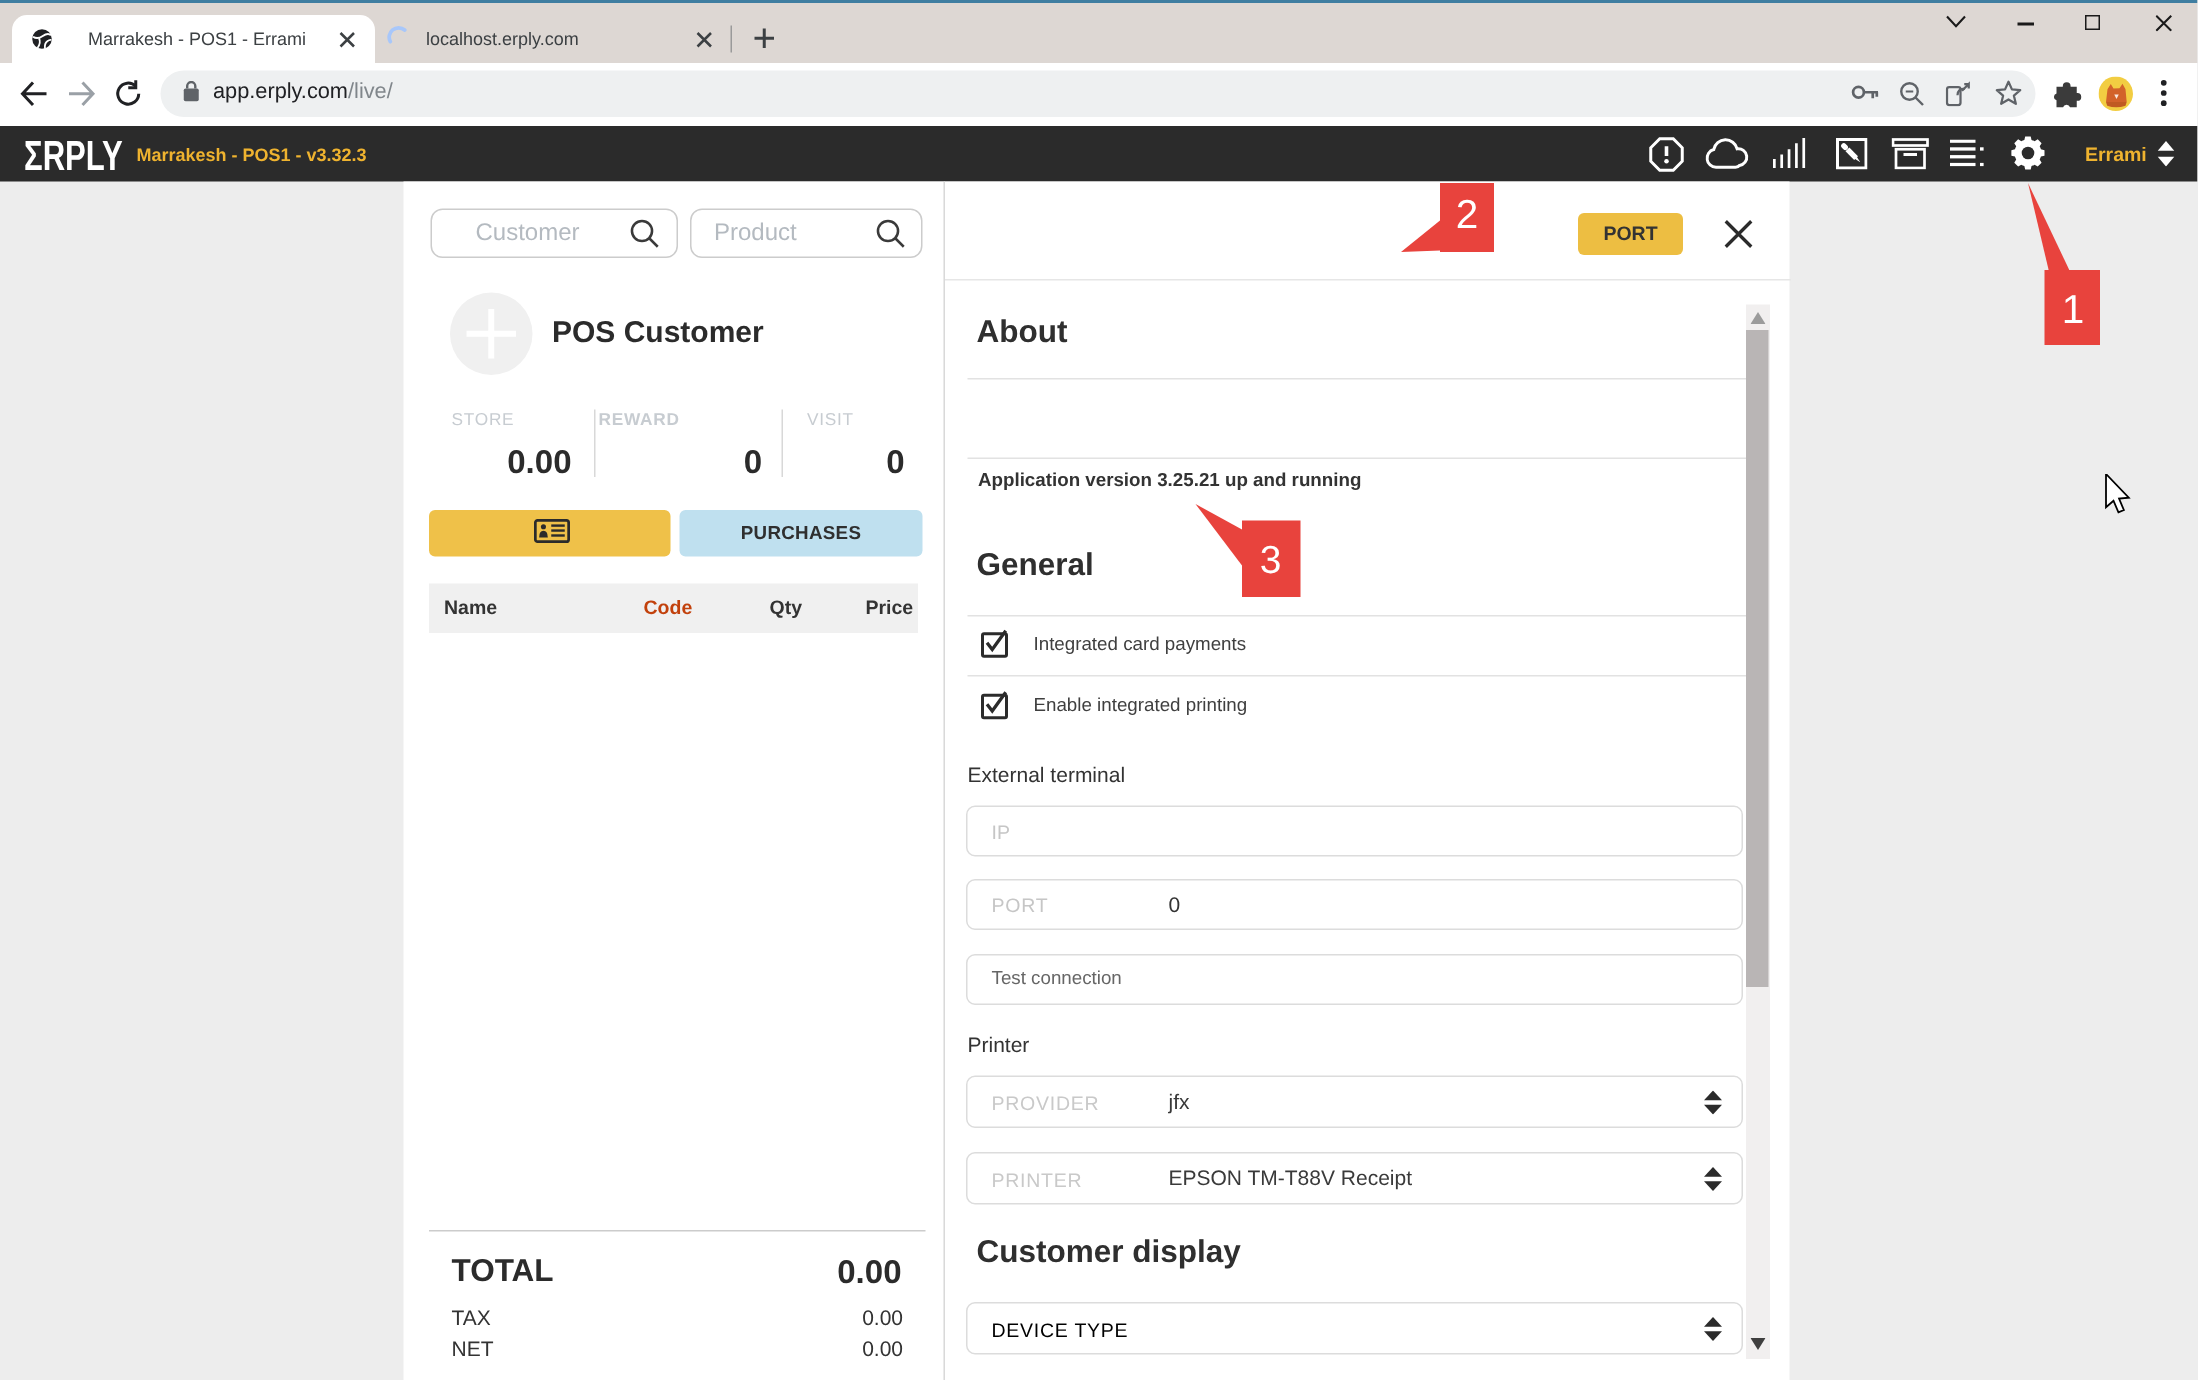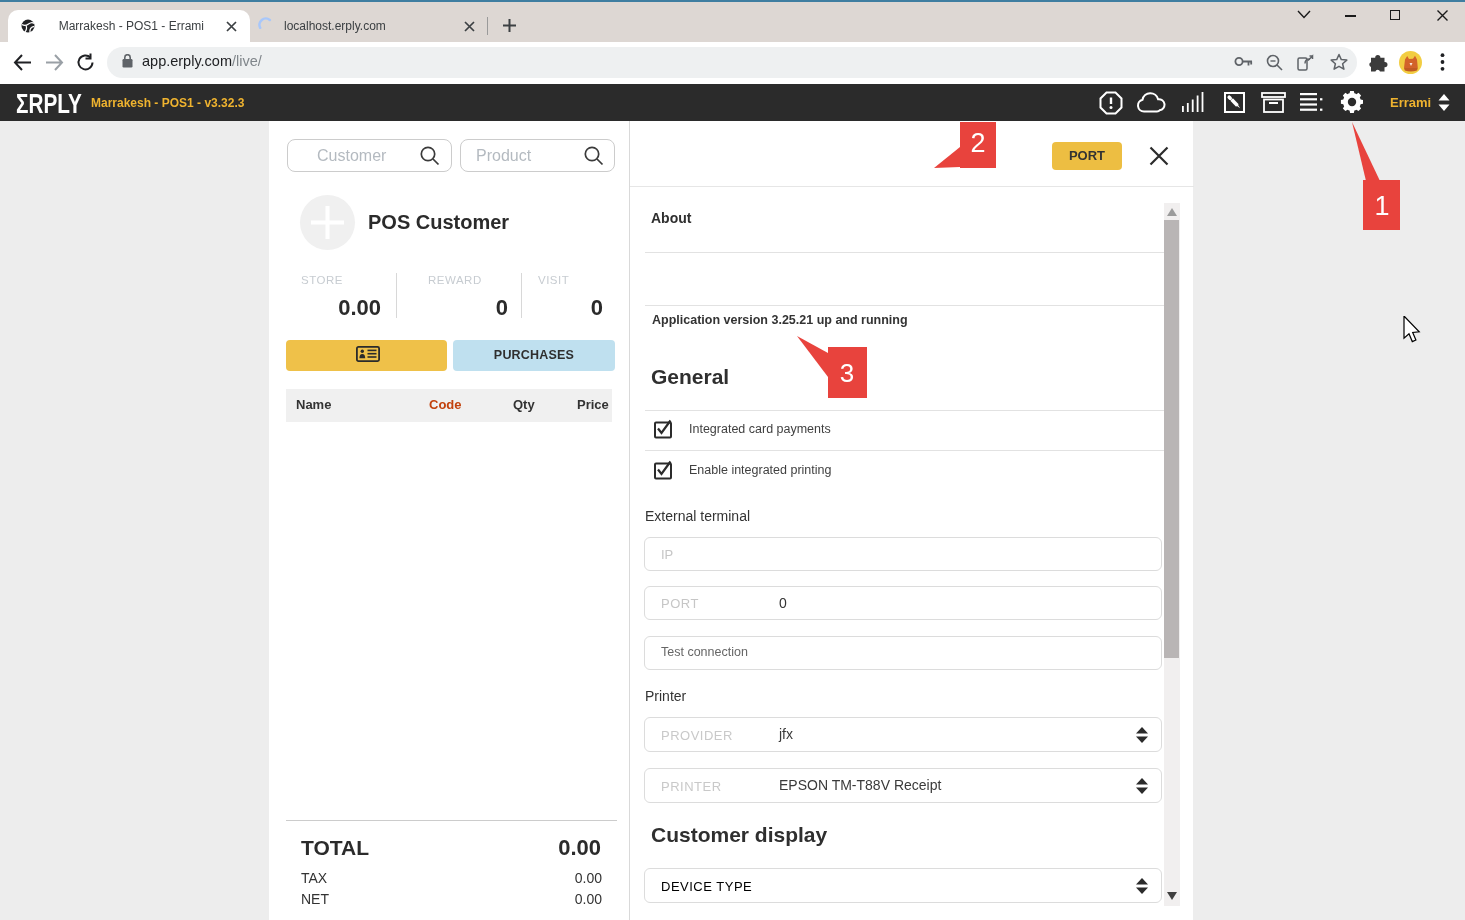--- a/index.html
+++ b/index.html
@@ -174,21 +174,21 @@
     <path d="M14 14 L19.5 19.5" stroke="#3a3a3a" stroke-width="1.7"></path>
   </svg>
 
   <div class="abs" style="left:31px;top:74px;width:55px;height:55px;border-radius:50%;background:#f0f0f0;"></div>
   <svg class="abs" style="left:31px;top:74px;" width="55" height="55" viewBox="0 0 55 55">
     <path d="M27.5 11 L27.5 44 M11 27.5 L44 27.5" stroke="#fff" stroke-width="4"></path>
   </svg>
   <div class="abs" style="left:99px;top:90px;font-size:20px;font-weight:bold;color:#2b2b2b;">POS Customer</div>
 
   <div class="abs" style="left:32px;top:153px;font-size:11.5px;color:#c7ccd1;letter-spacing:0.5px;">STORE</div>
-  <div class="abs" style="left:159px;top:153px;font-size:11.5px;color:#c7ccd1;letter-spacing:0.5px;">REWARD</div>
+  <div class="abs" style="left:130px;top:153px;font-size:11.5px;color:#c7ccd1;letter-spacing:0.5px;font-weight:bold;">REWARD</div>
   <div class="abs" style="left:269px;top:153px;font-size:11.5px;color:#c7ccd1;letter-spacing:0.5px;">VISIT</div>
   <div class="abs" style="left:127px;top:152px;width:1px;height:45px;background:#d8d8d8;"></div>
   <div class="abs" style="left:252px;top:152px;width:1px;height:45px;background:#d8d8d8;"></div>
   <div class="abs" style="left:32px;top:174px;width:80px;text-align:right;font-size:22px;font-weight:bold;color:#2b2b2b;">0.00</div>
   <div class="abs" style="left:159px;top:174px;width:80px;text-align:right;font-size:22px;font-weight:bold;color:#2b2b2b;">0</div>
   <div class="abs" style="left:254px;top:174px;width:80px;text-align:right;font-size:22px;font-weight:bold;color:#2b2b2b;">0</div>
 
   <div class="abs" style="left:17px;top:219px;width:161px;height:31px;background:#efc149;border-radius:4px;"></div>
   <svg class="abs" style="left:87px;top:225px;" width="24" height="16" viewBox="0 0 24 16">
     <rect x="0.9" y="0.9" width="22.2" height="14.2" rx="1.5" fill="none" stroke="#2b2b2b" stroke-width="1.8"></rect>
@@ -216,21 +216,21 @@
 </div>
 
 <div class="abs" style="left:629px;top:121px;width:564px;height:799px;background:#fff;border-left:1px solid #d9d9d9;">
 
   <div class="abs" style="left:0;top:65px;width:564px;height:1px;background:#e6e6e6;"></div>
   <div class="abs" style="left:422px;top:21px;width:70px;height:28px;background:#edbe42;border-radius:4px;text-align:center;line-height:28px;font-size:13px;font-weight:bold;color:#333;">PORT</div>
   <svg class="abs" style="left:519px;top:25px;" width="20" height="20" viewBox="0 0 20 20">
     <path d="M1.5 1.5 L18.5 18.5 M18.5 1.5 L1.5 18.5" stroke="#2b2b2b" stroke-width="2.2"></path>
   </svg>
 
-  <div class="abs" style="left:21px;top:89px;font-size:14px;font-weight:bold;color:#2f2f2f;">About</div>
+  <div class="abs" style="left:21px;top:89px;font-size:21px;font-weight:bold;color:#2f2f2f;">About</div>
   <div class="abs" style="left:15px;top:131px;width:519px;height:1px;background:#e2e2e2;"></div>
   <div class="abs" style="left:15px;top:184px;width:519px;height:1px;background:#e2e2e2;"></div>
   <div class="abs" style="left:22px;top:192px;font-size:12.5px;font-weight:bold;color:#333;">Application version 3.25.21 up and running</div>
   <div class="abs" style="left:21px;top:244px;font-size:21px;font-weight:bold;color:#2f2f2f;">General</div>
   <div class="abs" style="left:15px;top:289px;width:519px;height:1px;background:#e2e2e2;"></div>
 
   <svg class="abs" style="left:24px;top:298px;" width="20" height="20" viewBox="0 0 20 20">
     <rect x="1" y="3.5" width="16" height="15" fill="none" stroke="#2b2b2b" stroke-width="2" rx="1"></rect>
     <path d="M4 9.5 L7.5 14 L16.5 1.5" stroke="#2b2b2b" stroke-width="2.2" fill="none"></path>
   </svg>

